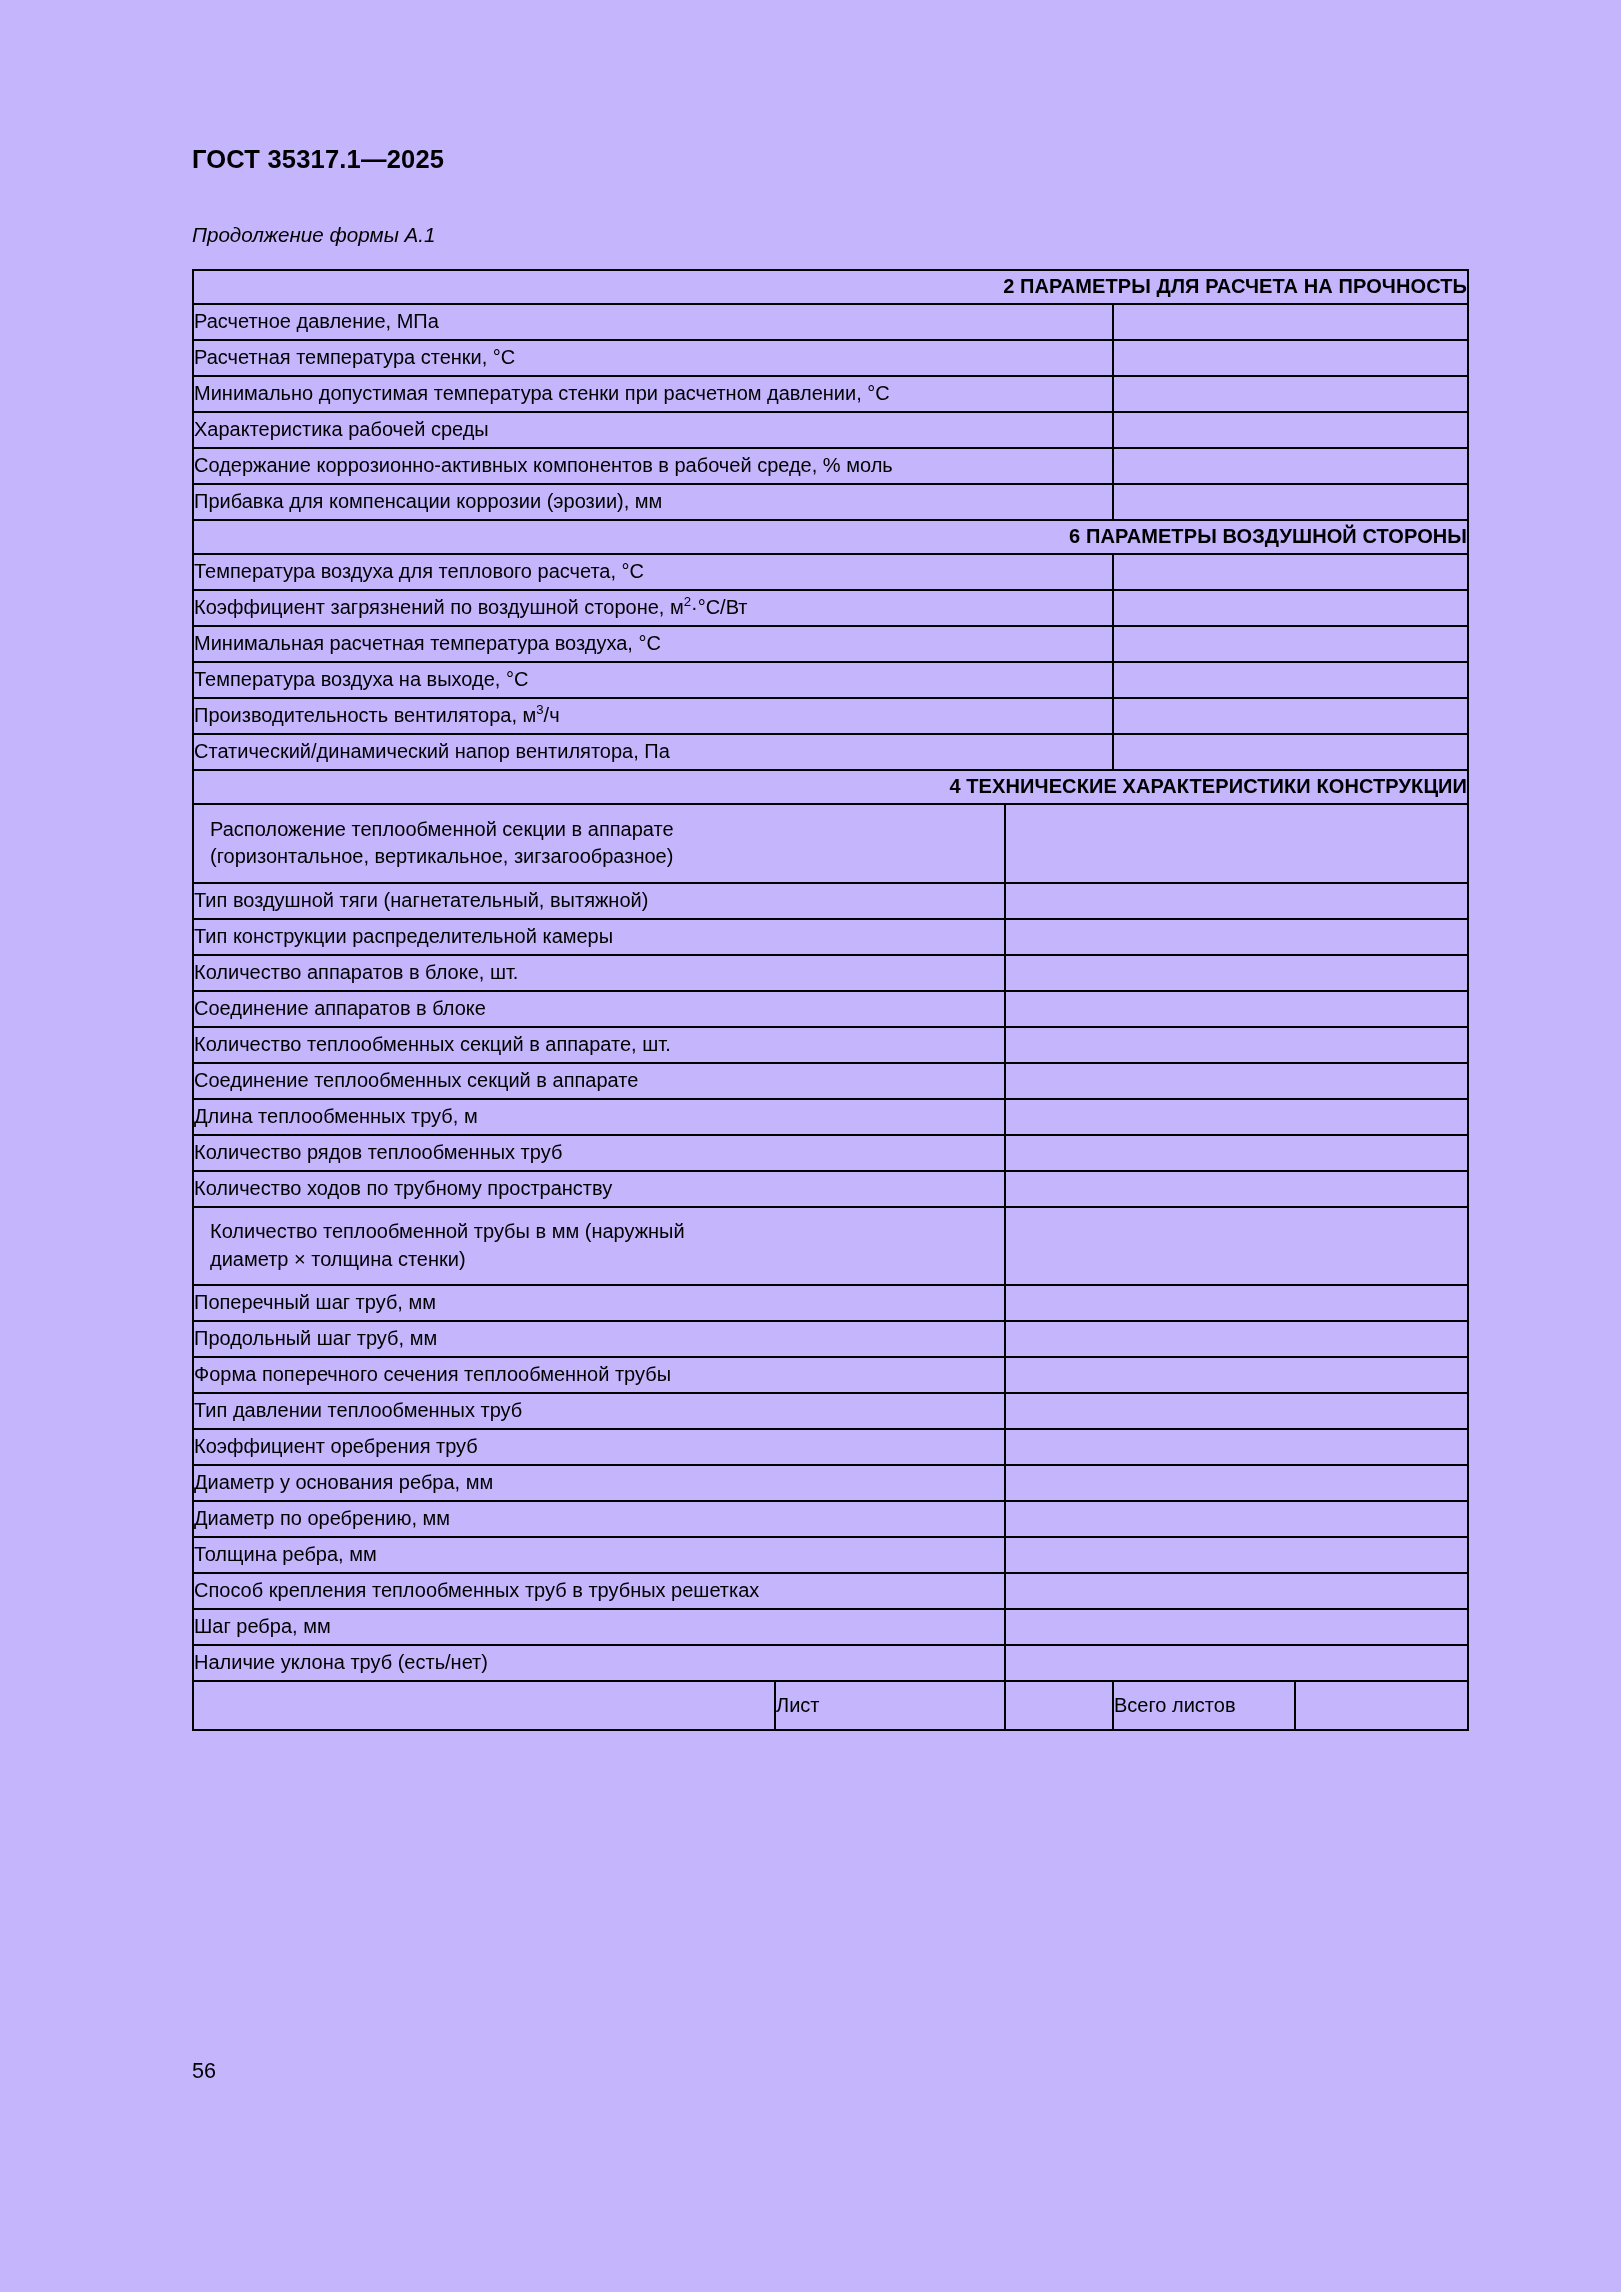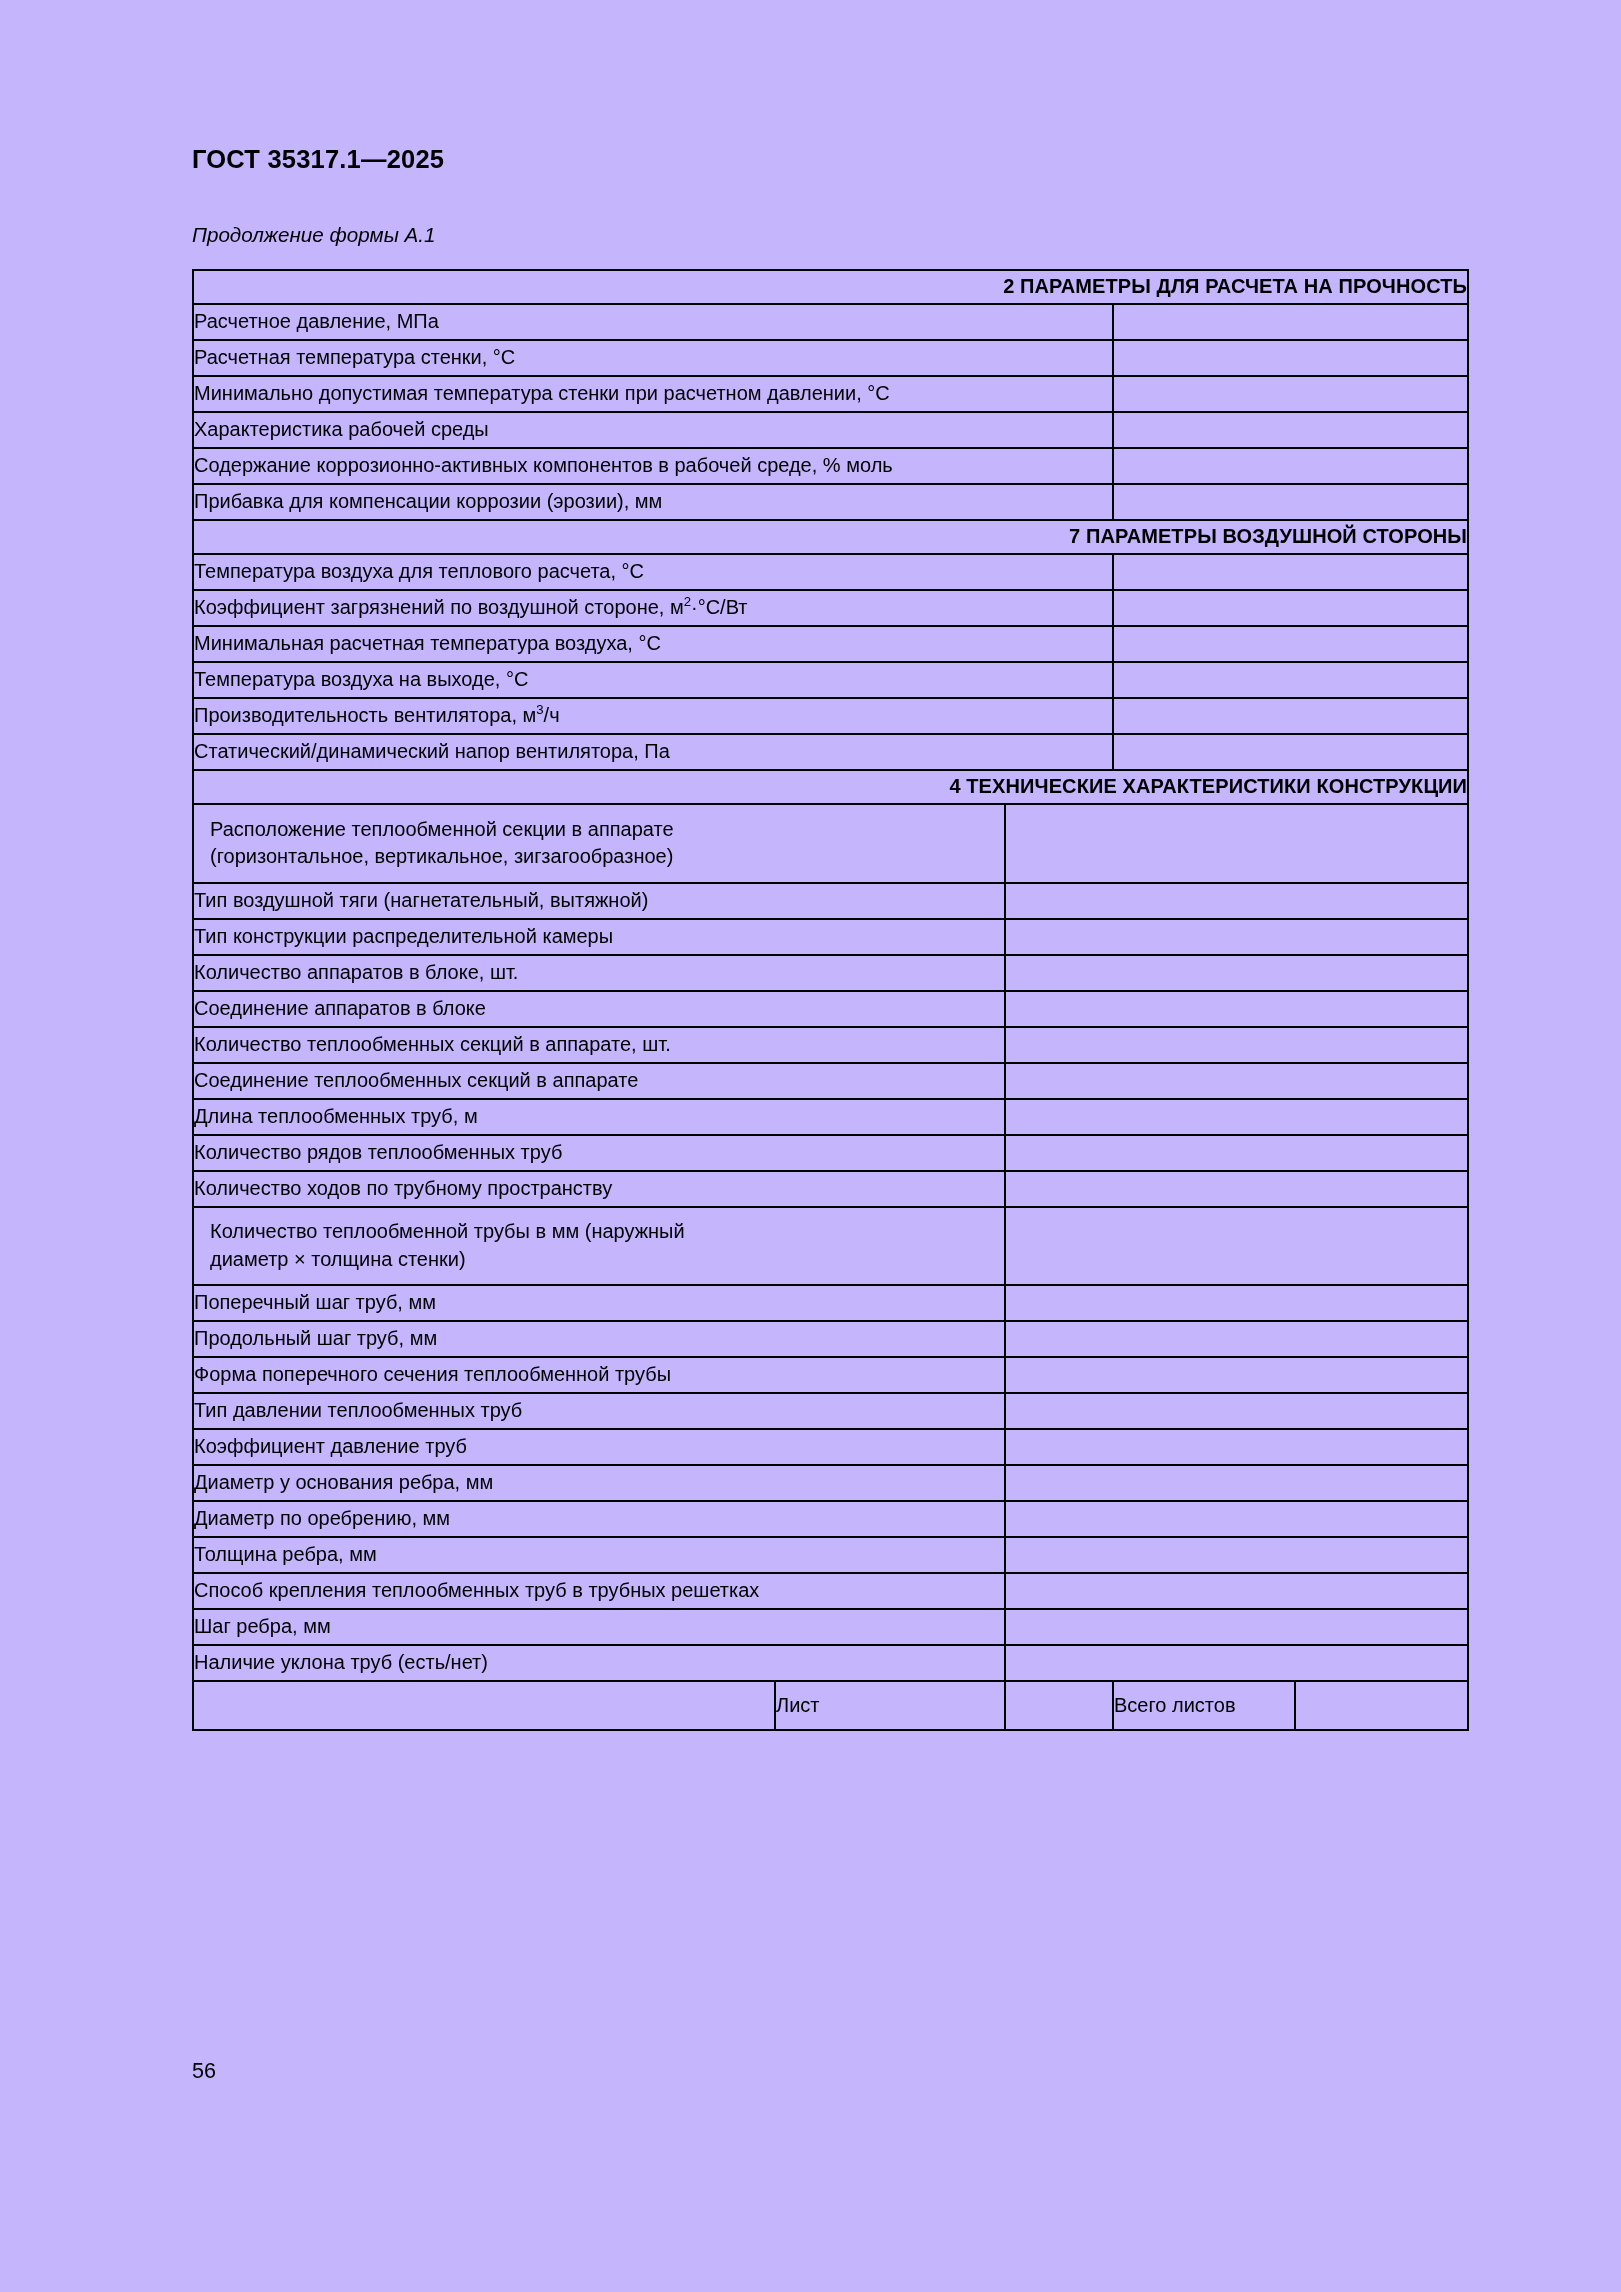--- a/index.html
+++ b/index.html
@@ -133,21 +133,21 @@
     <tr>
       <td class="label" colspan="3">Содержание коррозионно-активных компонентов в рабочей среде, % моль</td>
       <td class="value" colspan="2"></td>
     </tr>
     <tr>
       <td class="label" colspan="3">Прибавка для компенсации коррозии (эрозии), мм</td>
       <td class="value" colspan="2"></td>
     </tr>
 
     <tr>
-      <td class="section" colspan="5">7 ПАРАМЕТРЫ ВОЗДУШНОЙ СТОРОНЫ</td>
+      <td class="section" colspan="5">6 ПАРАМЕТРЫ ВОЗДУШНОЙ СТОРОНЫ</td>
     </tr>
     <tr>
       <td class="label" colspan="3">Температура воздуха для теплового расчета, °С</td>
       <td class="value" colspan="2"></td>
     </tr>
     <tr>
       <td class="label" colspan="3">Коэффициент загрязнений по воздушной стороне, м<sup>2</sup>·°С/Вт</td>
       <td class="value" colspan="2"></td>
     </tr>
     <tr>
@@ -230,21 +230,21 @@
     </tr>
     <tr>
       <td class="label" colspan="2">Форма поперечного сечения теплообменной трубы</td>
       <td class="value" colspan="3"></td>
     </tr>
     <tr>
       <td class="label" colspan="2">Тип давлении теплообменных труб</td>
       <td class="value" colspan="3"></td>
     </tr>
     <tr>
-      <td class="label" colspan="2">Коэффициент давление труб</td>
+      <td class="label" colspan="2">Коэффициент оребрения труб</td>
       <td class="value" colspan="3"></td>
     </tr>
     <tr>
       <td class="label" colspan="2">Диаметр у основания ребра, мм</td>
       <td class="value" colspan="3"></td>
     </tr>
     <tr>
       <td class="label" colspan="2">Диаметр по оребрению, мм</td>
       <td class="value" colspan="3"></td>
     </tr>

